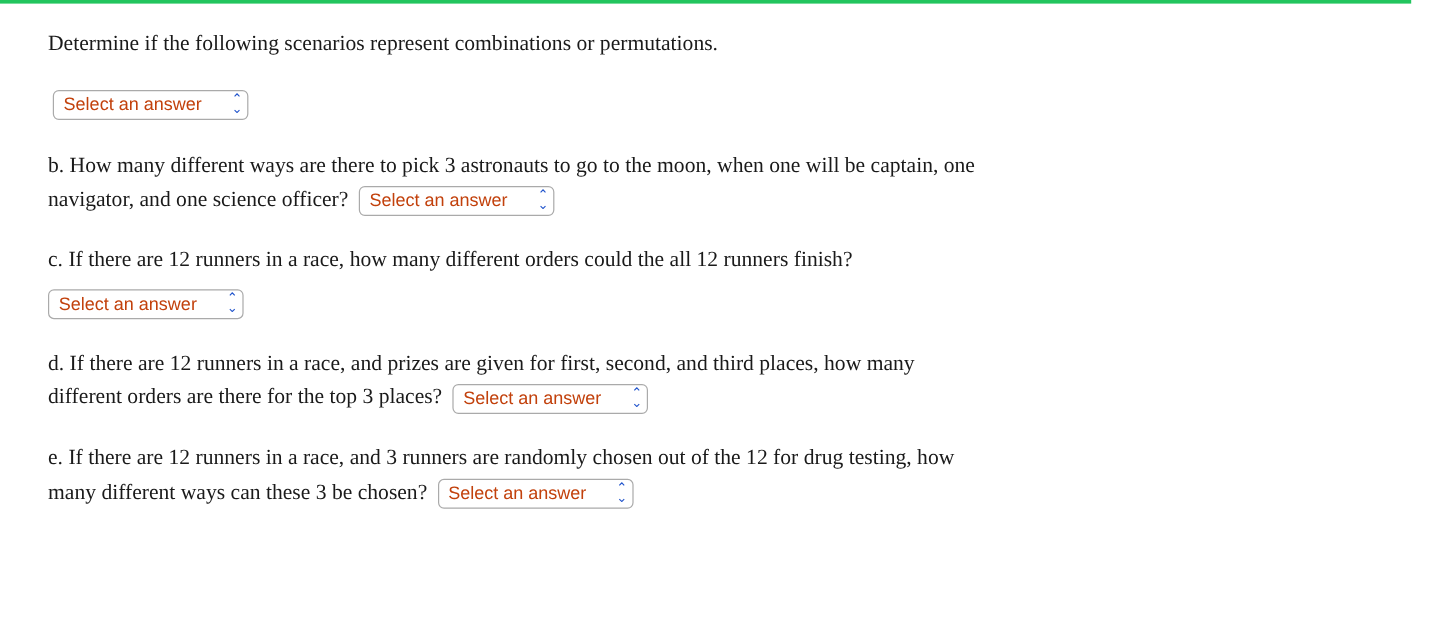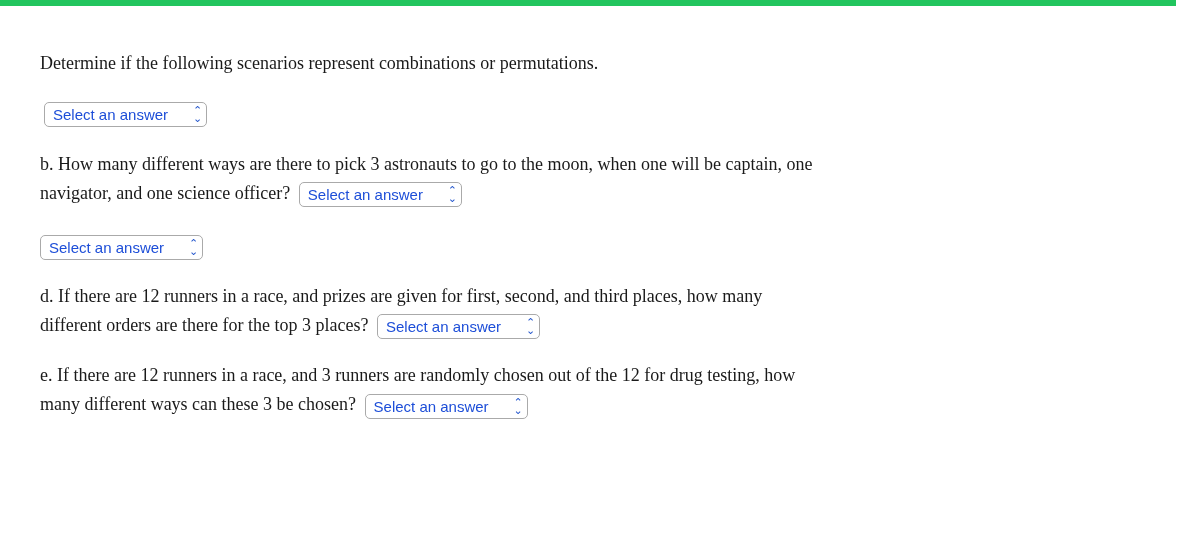--- a/index.html
+++ b/index.html
@@ -14,22 +14,22 @@
       font-size: 18px;
       color: #1a1a1a;
       width: 1200px;
       min-height: 536px;
     }
 
     .page-container {
       width: 1176px;
       min-height: 536px;
       background: #ffffff;
-      border-top: 6px solid #22c55e;
-      padding: 44px 40px 28px 40px;
+      border-top: 3px solid #22c55e;
+      padding: 20px 40px 28px 40px;
     }
 
     .instruction {
       font-size: 18px;
       margin-bottom: 22px;
       line-height: 1.5;
     }
 
     .question-block {
       margin-bottom: 22px;
@@ -52,21 +52,21 @@
       vertical-align: middle;
       position: relative;
     }
 
     .inline-select {
       appearance: none;
       -webkit-appearance: none;
       border: none;
       background: transparent;
       font-size: 15px;
-      color: #1d4ed8;
+      color: #c2410c;
       cursor: pointer;
       padding-right: 22px;
       outline: none;
       font-family: Arial, sans-serif;
     }
 
     .select-arrow {
       display: flex;
       flex-direction: column;
       align-items: center;
@@ -130,20 +130,23 @@
           <option>Select an answer</option>
           <option>Combination</option>
           <option>Permutation</option>
         </select>
         <span class="select-arrow"></span>
       </span>
     </div>
   </div>
 
   <div class="question-block">
+    <div class="question-line">
+      c. If there are 12 runners in a race, how many different orders could the all 12 runners finish?
+    </div>
     <div style="margin-top:4px;">
       <span class="block-select-wrapper">
         <select class="inline-select">
           <option>Select an answer</option>
           <option>Combination</option>
           <option>Permutation</option>
         </select>
         <span class="select-arrow"></span>
       </span>
     </div>

